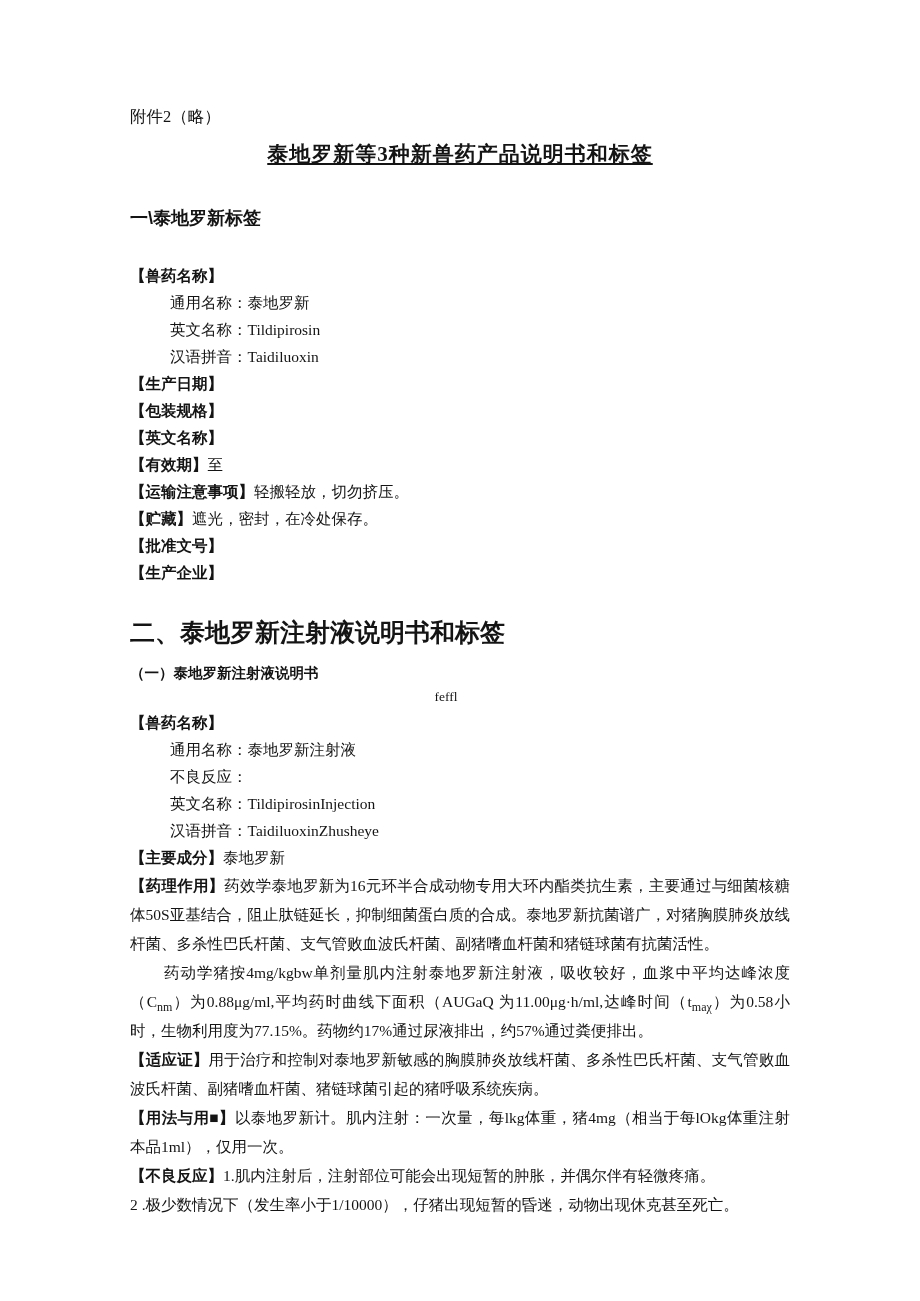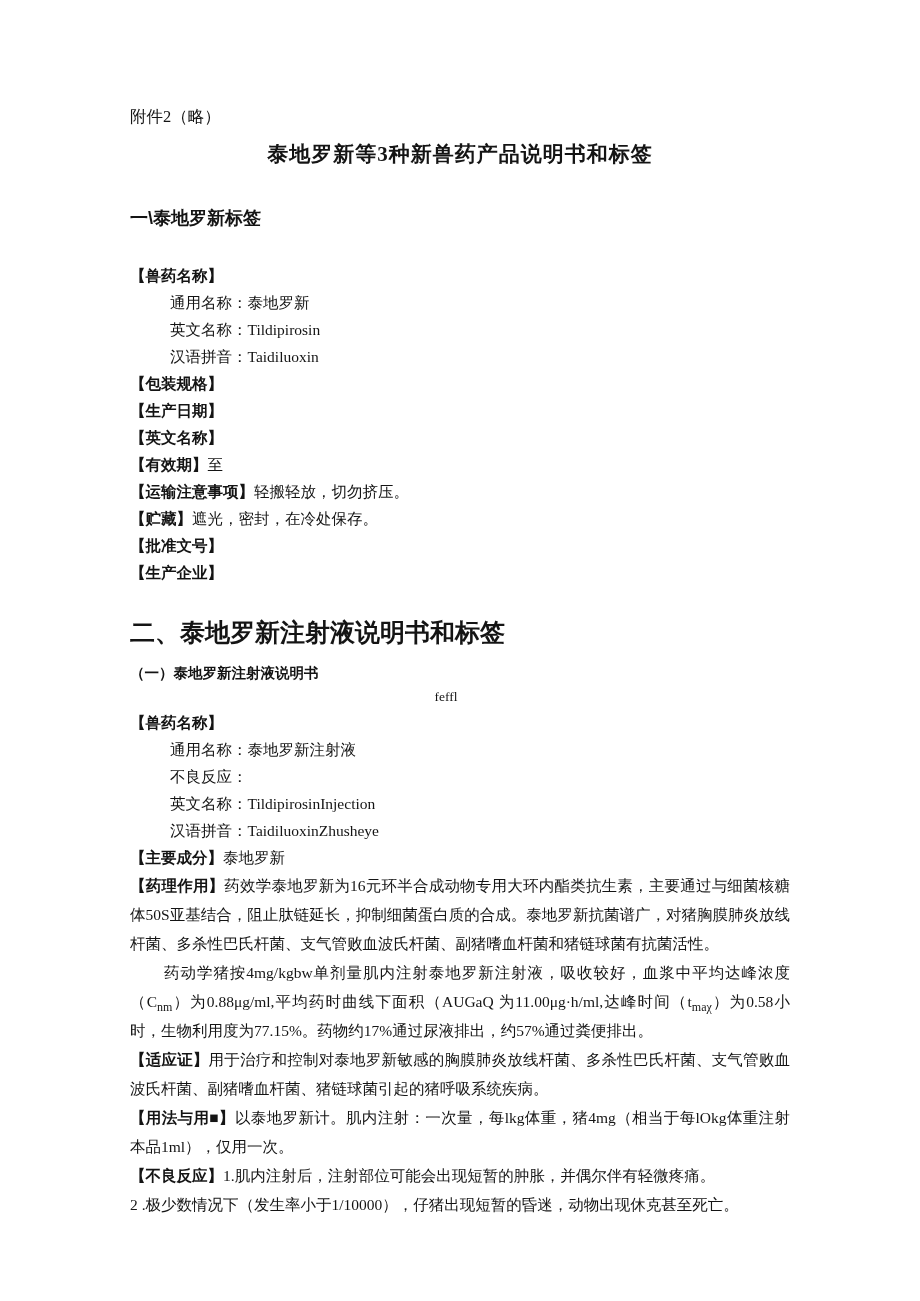--- a/index.html
+++ b/index.html
@@ -19,20 +19,21 @@
   .attachment-note {
     font-size: 16.5px;
     margin-bottom: 12px;
   }
   .main-title {
     font-size: 21px;
     font-weight: bold;
     text-align: center;
     letter-spacing: 1px;
     margin-bottom: 38px;
+    text-decoration: underline;
   }
   .sec1-heading {
     font-size: 18px;
     font-weight: bold;
     font-family: "Liberation Sans", "DejaVu Sans", sans-serif;
     margin-bottom: 32px;
   }
   .line { line-height: 27px; }
   .indent1 { padding-left: 40px; }
   .lbl {
@@ -75,22 +76,22 @@
   <p class="attachment-note">附件2（略）</p>
 
   <h1 class="main-title">泰地罗新等3种新兽药产品说明书和标签</h1>
 
   <h2 class="sec1-heading">一\泰地罗新标签</h2>
 
   <p class="line"><span class="lbl">【兽药名称】</span></p>
   <p class="line indent1">通用名称：泰地罗新</p>
   <p class="line indent1">英文名称：Tildipirosin</p>
   <p class="line indent1">汉语拼音：Taidiluoxin</p>
+  <p class="line"><span class="lbl">【生产日期】</span></p>
   <p class="line"><span class="lbl">【包装规格】</span></p>
-  <p class="line"><span class="lbl">【生产日期】</span></p>
   <p class="line"><span class="lbl">【英文名称】</span></p>
   <p class="line"><span class="lbl">【有效期】</span><span>至</span></p>
   <p class="line"><span class="lbl">【运输注意事项】</span><span>轻搬轻放，切勿挤压。</span></p>
   <p class="line"><span class="lbl">【贮藏】</span><span>遮光，密封，在冷处保存。</span></p>
   <p class="line"><span class="lbl">【批准文号】</span></p>
   <p class="line"><span class="lbl">【生产企业】</span></p>
 
   <h2 class="sec2-heading">二、泰地罗新注射液说明书和标签</h2>
   <h3 class="sec2-subheading">（一）泰地罗新注射液说明书</h3>
   <p class="stray-line">feffl</p>

